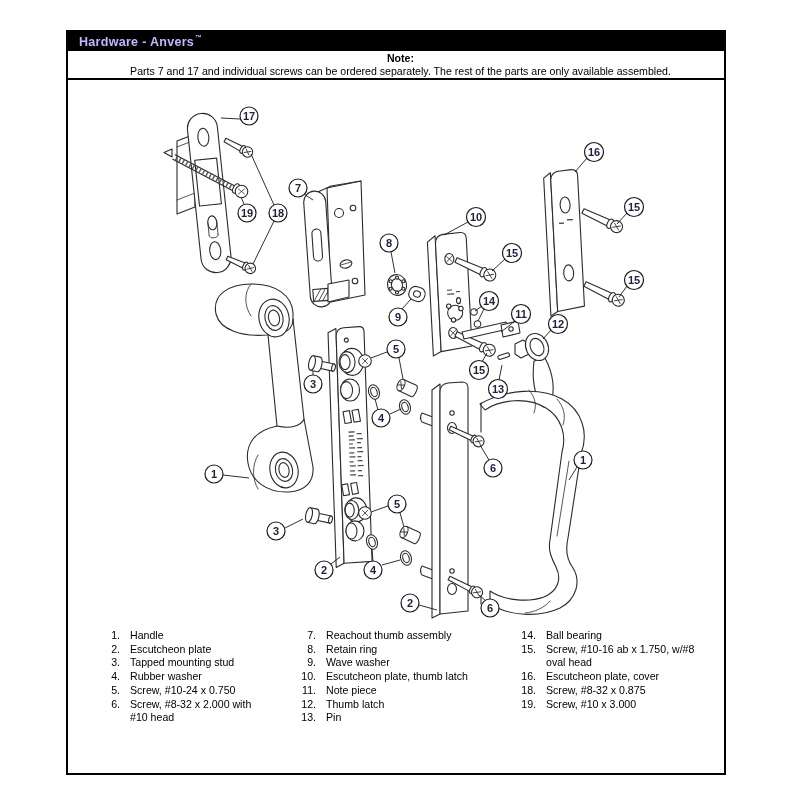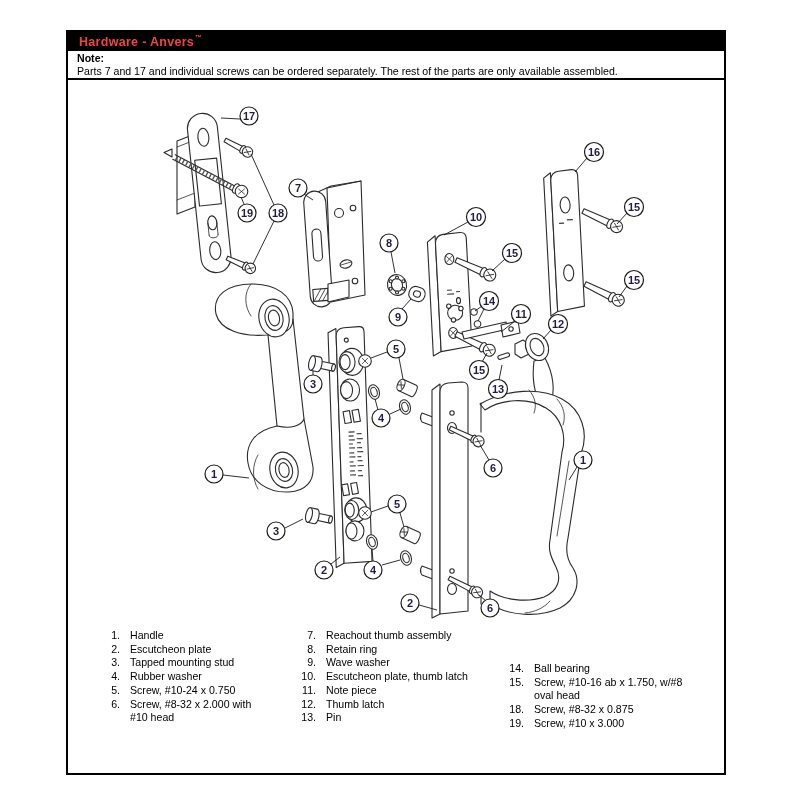--- a/index.html
+++ b/index.html
@@ -1,45 +1,45 @@
 <!DOCTYPE html>
 <html><head>
 <meta charset="utf-8">
 <style>
   html,body{margin:0;padding:0;}
   body{width:800px;height:800px;background:#fff;position:relative;
        font-family:"Liberation Sans", sans-serif;color:#000;}
   .page{position:absolute;left:66px;top:30px;width:660px;height:745px;
         border:2px solid #000;box-sizing:border-box;background:#fff;}
   .titlebar{position:absolute;left:0;top:0;right:0;height:19px;background:#000;
-        color:#ef4444;display:flex;align-items:center;padding-left:11px;
+        color:#c4b5fd;display:flex;align-items:center;padding-left:11px;
         font-weight:bold;font-size:12.5px;letter-spacing:.3px;}
   .tm{font-size:7px;position:relative;top:-4px;margin-left:1px;font-weight:bold;}
   .noterow{position:absolute;left:0;top:19px;right:0;height:29px;
         border-bottom:2px solid #000;box-sizing:border-box;
-        padding:1px 0 0 9px;font-size:10.6px;background:#fff;}
+        padding:1px 0 0 9px;font-size:10.6px;background:#fff;text-align:center;}
   .notelabel{font-weight:bold;line-height:13px;display:block;}
   .notetext{line-height:13px;display:block;}
   svg.diagram{position:absolute;left:1px;top:48px;width:655px;height:548px;}
   
   .pt{fill:#fff;stroke:#2b2b2b;stroke-width:1.1;stroke-linejoin:round;}
   .ptn{fill:none;stroke:#2b2b2b;stroke-width:1.1;stroke-linecap:round;stroke-linejoin:round;}
   .thin{stroke-width:.8;}
   .mk{fill:none;stroke:#3a3a3a;stroke-width:1.1;}
   .hatch{stroke:#555;stroke-width:4.6;stroke-dasharray:1.4 2.4;fill:none;}
   .ld{fill:none;stroke:#1a1a1a;stroke-width:.9;}
   .co{fill:#fff;stroke:#1a1a1a;stroke-width:1.2;}
   .cot{font-size:11px;font-weight:bold;text-anchor:middle;fill:#1f1f3d;
        font-family:"Liberation Sans",sans-serif;}
   
   .partslist{position:absolute;left:0;top:597px;right:0;font-size:10.6px;line-height:13.7px;}
   .pcol{position:absolute;top:0;}
   .pcol.c1{left:32px;width:195px;}
   .pcol.c2{left:228px;width:195px;}
-  .pcol.c3{left:436px;width:220px;margin-top:33px;}
+  .pcol.c3{left:448px;width:220px;}
   .pitem{display:flex;}
   .pnum{width:20px;text-align:right;flex:none;margin-right:10px;}
   .plabel{white-space:pre-line;}
 </style>
 </head>
 <body>
 
 <div class="page">
 
   <div class="titlebar">
@@ -485,20 +485,24 @@
       <div class="pitem">
           <span class="pnum">14.</span>
           <span class="plabel">Ball bearing</span>
         </div>
       <div class="pitem">
           <span class="pnum">15.</span>
           <span class="plabel">Screw, #10-16 ab x 1.750, w/#8
 oval head</span>
         </div>
       <div class="pitem">
+          <span class="pnum">16.</span>
+          <span class="plabel">Escutcheon plate, cover</span>
+        </div>
+      <div class="pitem">
           <span class="pnum">18.</span>
           <span class="plabel">Screw, #8-32 x 0.875</span>
         </div>
       <div class="pitem">
           <span class="pnum">19.</span>
           <span class="plabel">Screw, #10 x 3.000</span>
         </div>
     </div>
   </div>
 

